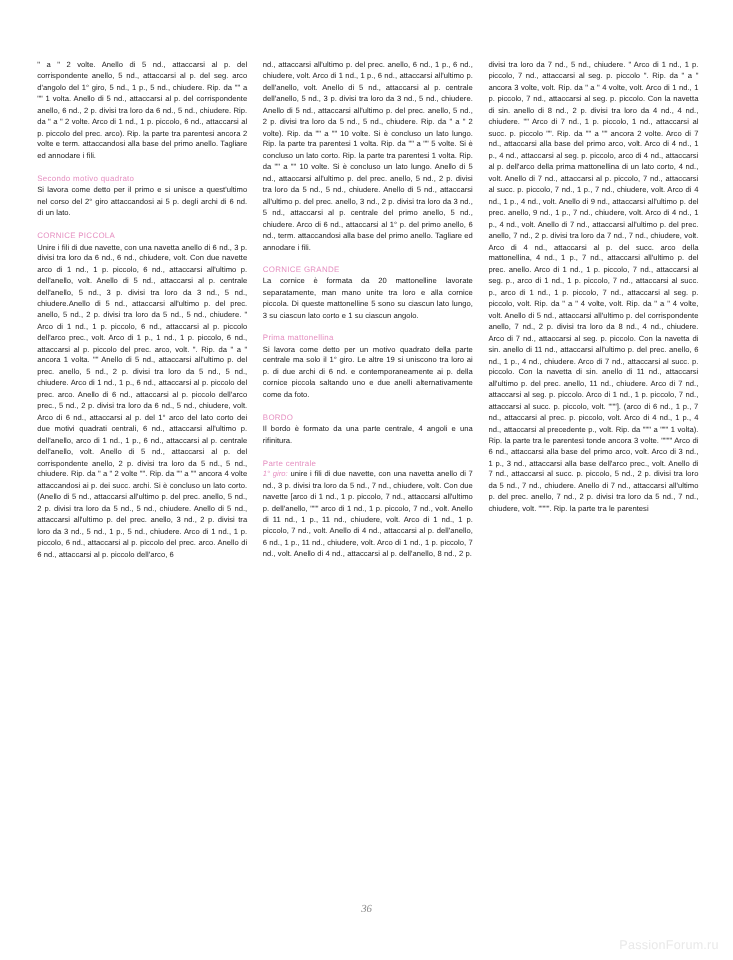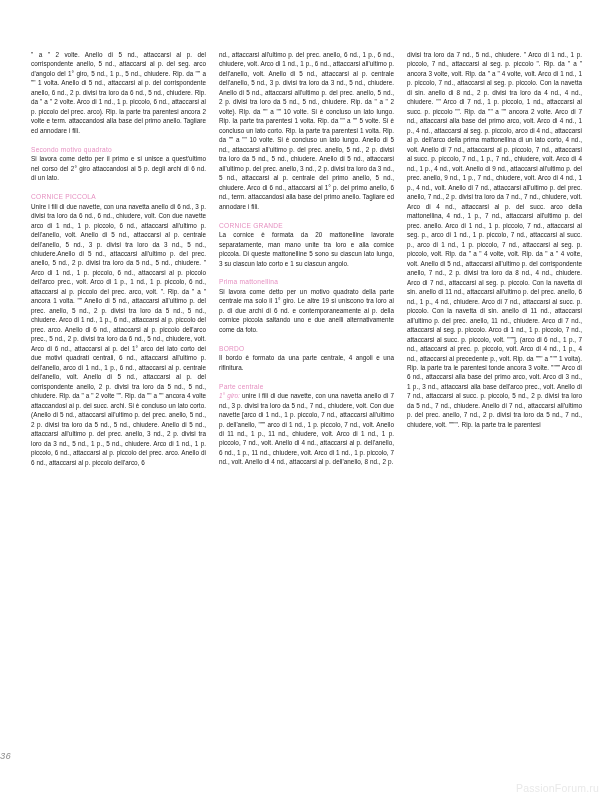--- a/index.html
+++ b/index.html
@@ -55,24 +55,25 @@
   }
   .giro {
     color: #e58fc0;
     font-style: italic;
   }
   .page-number {
     position: absolute;
     left: 0;
     top: 752px;
     width: 611px;
+    text-align: center;
     font-size: 9px;
     font-style: italic;
     color: #8a8a8a;
-    font-family: Liberation Mono, monospace;
+    font-family: Liberation Serif, serif;
   }
   .watermark {
     position: absolute;
     right: 12px;
     bottom: 6px;
     font-size: 10.5px;
     color: #e9e9e9;
     letter-spacing: 0.2px;
     font-family: "Liberation Sans", sans-serif;
     user-select: none;

